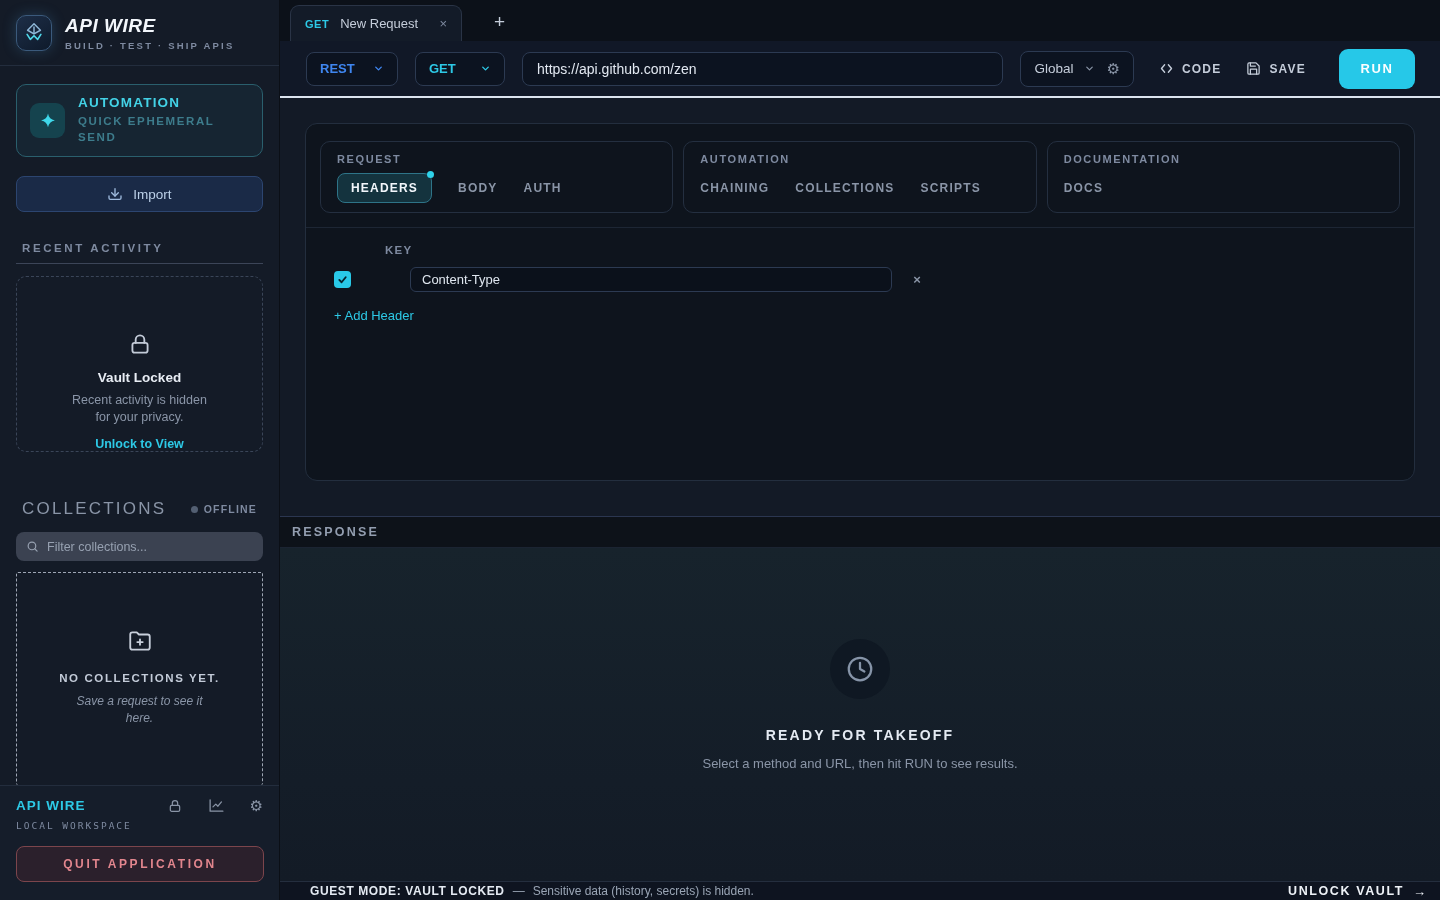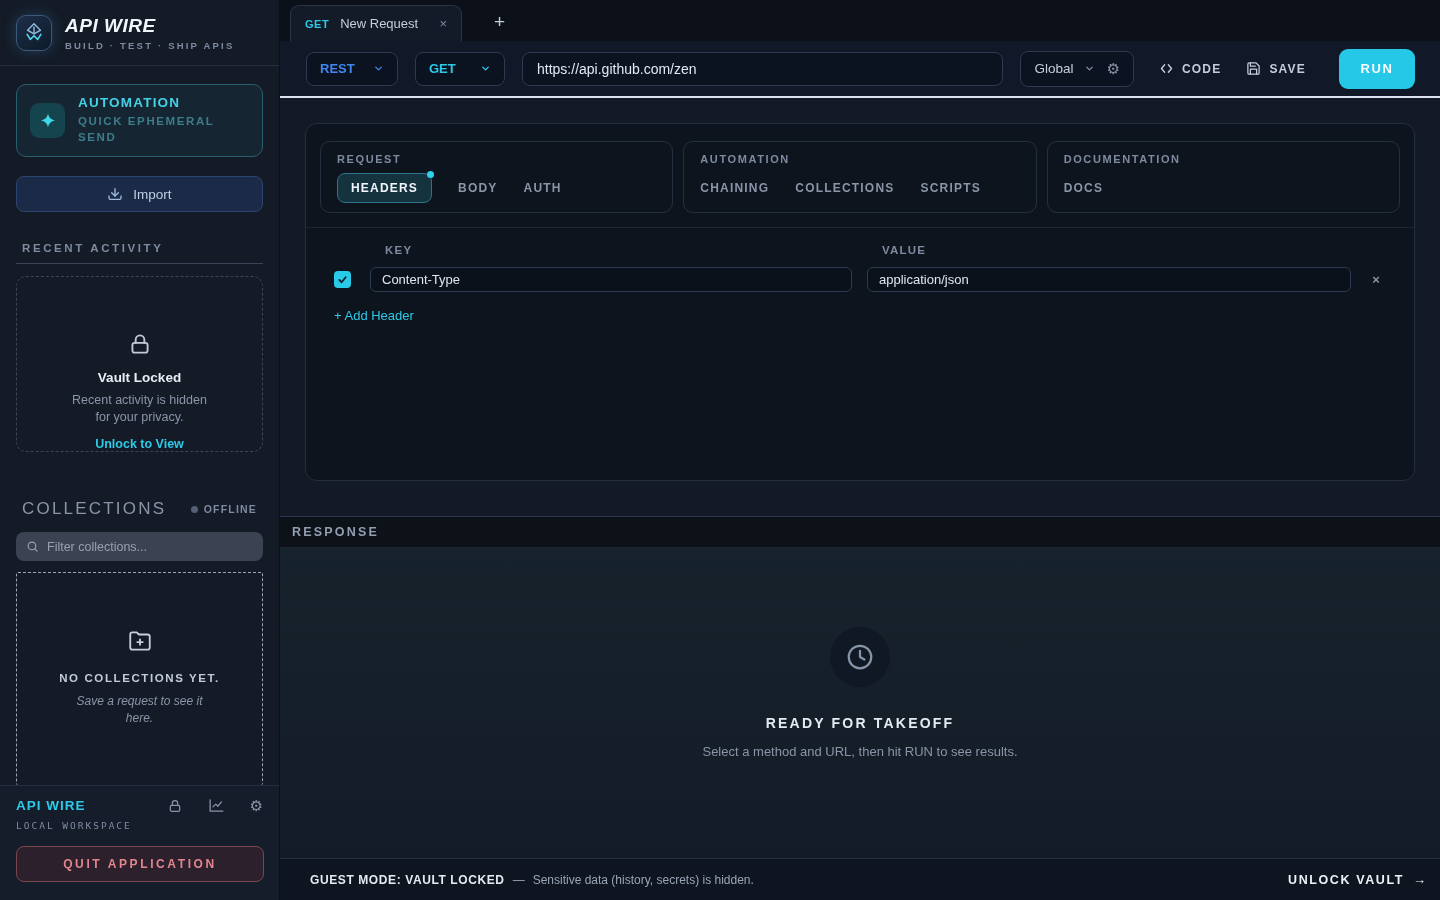--- a/index.html
+++ b/index.html
@@ -206,21 +206,21 @@
   .col-val-head { flex: 1; font-size: 11.5px; font-weight: 700; letter-spacing: 1.2px; color: #7e8aa0; }
   .header-row { display: flex; align-items: center; gap: 15px; margin-top: 11px; }
   .checkbox {
     width: 17px; height: 17px; border-radius: 4px; background: #29c9e8;
     display: flex; align-items: center; justify-content: center;
     margin-right: 4px; cursor: pointer;
   }
   .kv-input {
     height: 25px; border-radius: 6px; background: #0b111b; border: 1px solid #2c3a52;
     font-family: "Liberation Sans", sans-serif; font-size: 13px; color: #dfe6ef;
-    padding: 0 11px; outline: none;
+    padding: 0 11px; outline: none; margin-left: 40px;
   }
   .key-input { width: 482px; }
   .val-input { flex: 1; }
   .row-remove { width: 20px; text-align: center; color: #8a95a7; font-size: 13px; font-weight: 700; cursor: pointer; }
   .add-header { margin-top: 16px; font-size: 13px; color: #2dc9e6; cursor: pointer; }
 
   .response-head {
     height: 32px; background: #0d1219;
     border-top: 1px solid #2b3650; border-bottom: 1px solid #1b2432;
     display: flex; align-items: center; padding-left: 12px;
@@ -232,21 +232,21 @@
     text-align: center; padding-bottom: 20px;
   }
   .clock-circle {
     width: 60px; height: 60px; border-radius: 50%; background: #0f1823;
     display: flex; align-items: center; justify-content: center; color: #8694a8;
   }
   .ready-title { font-size: 14px; font-weight: 700; letter-spacing: 2.2px; color: #e4eaf2; margin-top: 28px; }
   .ready-sub { font-size: 13px; color: #8a95a7; margin-top: 13px; }
 
   .statusbar {
-    height: 42px; background: #0e1420; border-top: 1px solid #242e3e;
+    height: 19px; background: #0e1420; border-top: 1px solid #242e3e;
     display: flex; align-items: center; padding: 0 14px 0 30px;
   }
   .status-left { display: flex; align-items: center; gap: 8px; }
   .status-strong { font-size: 12px; font-weight: 700; letter-spacing: 0.6px; color: #e4eaf2; }
   .status-dash { font-size: 12px; color: #9aa5b5; }
   .status-text { font-size: 12px; color: #9aa5b5; }
   .status-right { margin-left: auto; display: flex; align-items: center; gap: 9px; cursor: pointer; }
   .unlock-label { font-size: 12.5px; font-weight: 700; letter-spacing: 1.6px; color: #eef2f7; }
   .unlock-arrow { font-size: 13px; color: #eef2f7; }
 </style>
@@ -458,30 +458,28 @@
           <div class="group-tabs">
             <span class="gtab">DOCS</span>
           </div>
         </div>
       </div>
 
       <div class="table-area">
         <div class="cols-head">
           <span class="cb-spacer"></span>
           <span class="col-key-head">KEY</span>
-          <span class="col-val-head">VALUE</span>
         </div>
         <div class="header-row">
           <span class="checkbox">
             <svg width="11" height="11" viewBox="0 0 24 24" fill="none" stroke="#06242e" stroke-width="4" stroke-linecap="round" stroke-linejoin="round">
                 <path d="M5 13l5 5 9-11"></path>
               </svg>
           </span>
           <input class="kv-input key-input" type="text" value="Content-Type" style="">
-          <input class="kv-input val-input" type="text" value="application/json" style="">
           <span class="row-remove">×</span>
         </div>
         <div class="add-header">+ Add Header</div>
       </div>
 
     </div>
   </div>
 
   <div class="response-head">
     <span class="response-label">RESPONSE</span>

